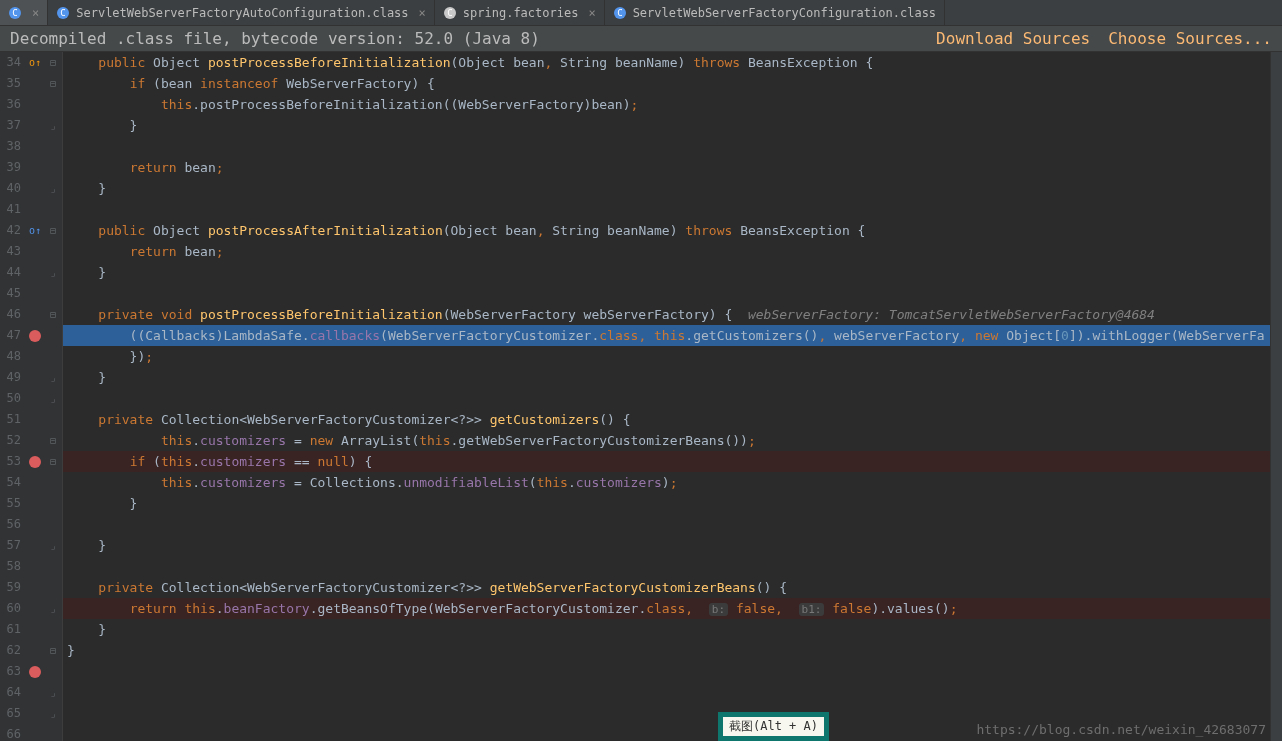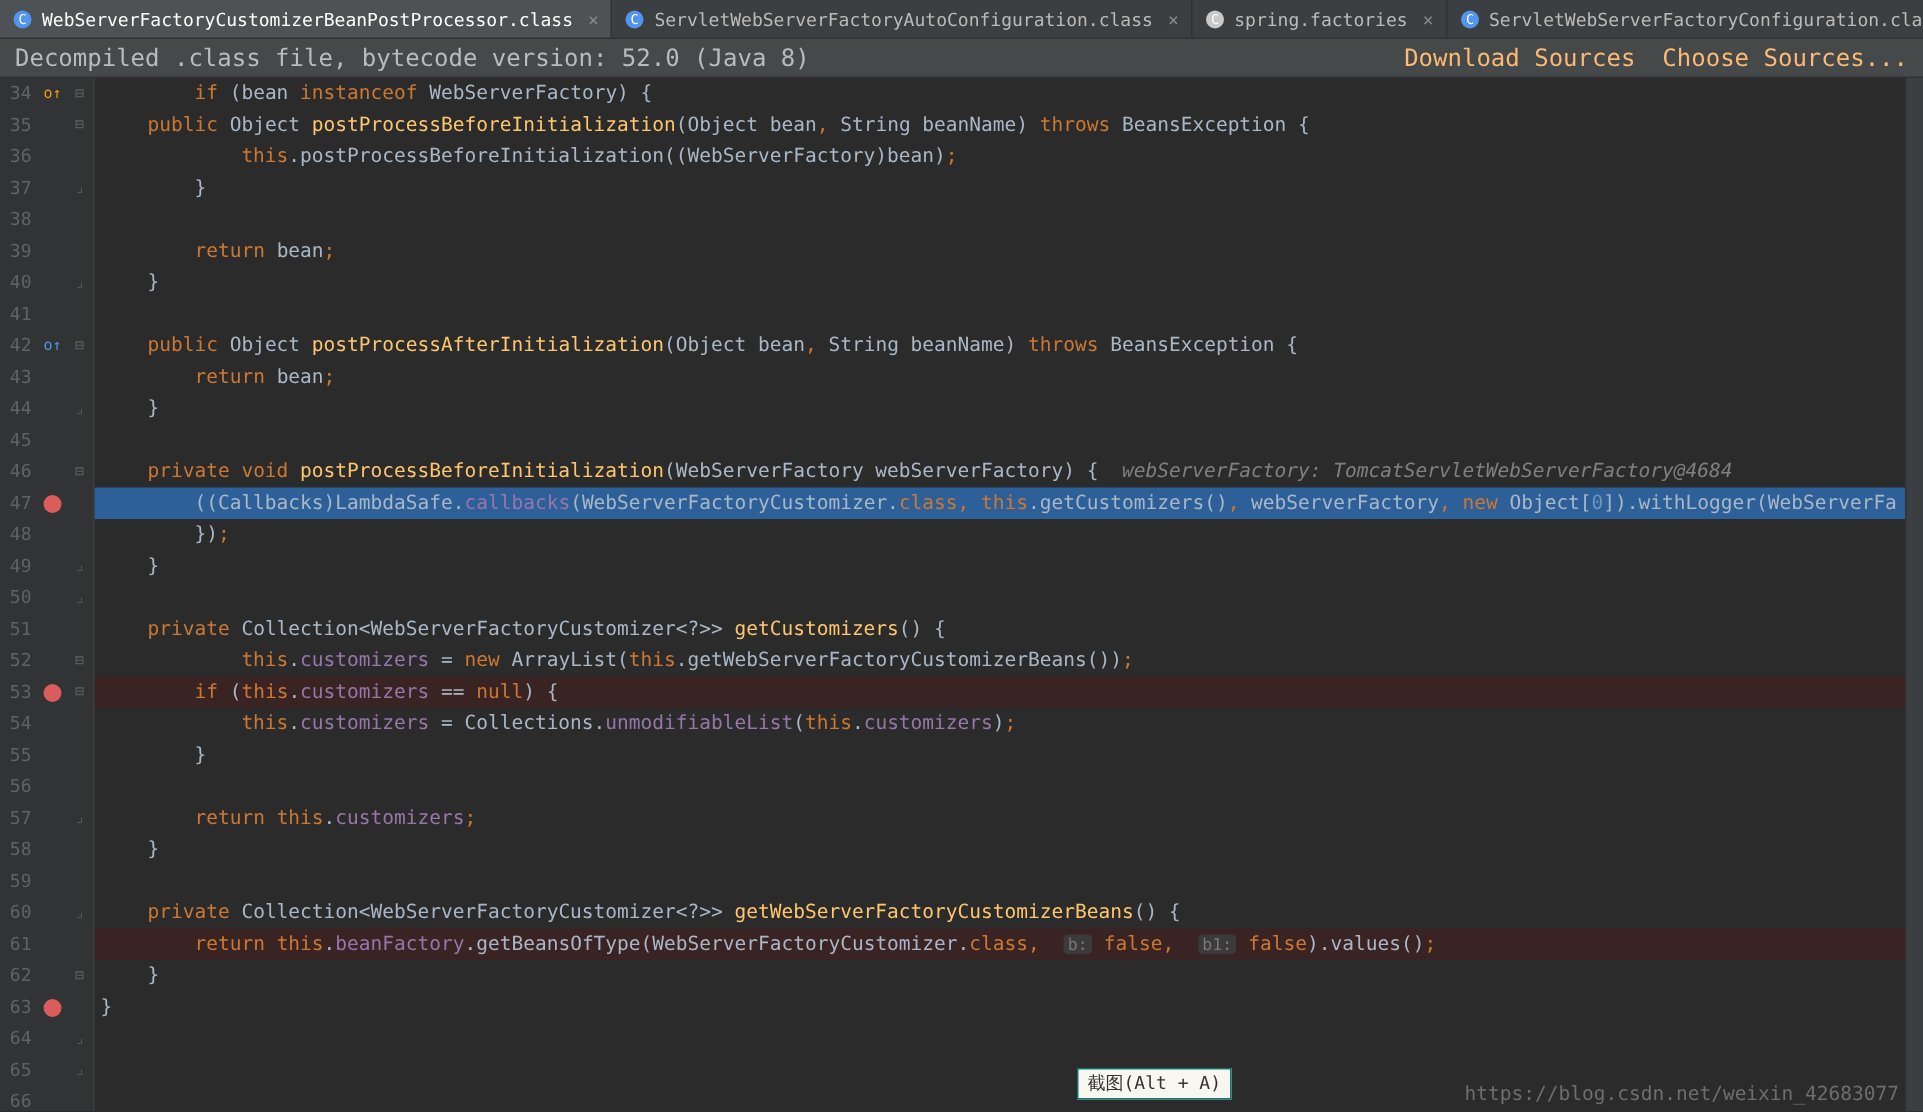--- a/index.html
+++ b/index.html
@@ -128,21 +128,21 @@
   width: 12px;
   background: #3c3f41;
   border-left: 1px solid #323232;
 }
 .tooltip-pop {
   position: absolute;
   top: 712px;
   left: 718px;
   background: #f7f7ef;
   color: #333;
-  border: 1px solid #0f766e;
+  border: 5px solid #0f766e;
   padding: 1px 6px;
   font-size: 12px;
 }
 .watermark {
   position: absolute;
   bottom: 4px;
   right: 16px;
   color: #6e6e6e;
   font-size: 13px;
 }
@@ -152,21 +152,20 @@
 <body>
 
 <div class="tabs" id="tabs-container">
     <div class="tab active">
       <span class="tab-icon c-icon">
         <svg viewBox="0 0 14 14">
           <circle cx="7" cy="7" r="6" fill="#5394ec"></circle>
           <text x="7" y="10" font-size="9" text-anchor="middle" fill="#fff">C</text>
         </svg>
       </span>
-      <span>WebServerFactoryCustomizerBeanPostProcessor.class</span>
       <span class="tab-close">×</span>
     </div>
     <div class="tab">
       <span class="tab-icon c-icon">
         <svg viewBox="0 0 14 14">
           <circle cx="7" cy="7" r="6" fill="#5394ec"></circle>
           <text x="7" y="10" font-size="9" text-anchor="middle" fill="#fff">C</text>
         </svg>
       </span>
       <span>ServletWebServerFactoryAutoConfiguration.class</span>
@@ -312,22 +311,22 @@
         <div class="fold">⌟</div>
         <div class="fold"></div>
         <div class="fold">⊟</div>
         <div class="fold"></div>
         <div class="fold">⌟</div>
         <div class="fold">⌟</div>
         <div class="fold"></div>
       </div>
   </div>
   <div class="code-area" id="code-area">
+      <div class="line"><span class="plain">    </span><span class="kw">public</span><span class="plain"> Object </span><span class="method">postProcessBeforeInitialization</span><span class="plain">(Object bean</span><span class="kw">,</span><span class="plain"> String beanName) </span><span class="kw">throws</span><span class="plain"> BeansException {</span></div>
       <div class="line"><span class="plain">        </span><span class="kw">if</span><span class="plain"> (bean </span><span class="kw">instanceof</span><span class="plain"> WebServerFactory) {</span></div>
-      <div class="line"><span class="plain">    </span><span class="kw">public</span><span class="plain"> Object </span><span class="method">postProcessBeforeInitialization</span><span class="plain">(Object bean</span><span class="kw">,</span><span class="plain"> String beanName) </span><span class="kw">throws</span><span class="plain"> BeansException {</span></div>
       <div class="line"><span class="plain">            </span><span class="kw">this</span><span class="plain">.postProcessBeforeInitialization((WebServerFactory)bean)</span><span class="kw">;</span></div>
       <div class="line"><span class="plain">        }</span></div>
       <div class="line"><span class="plain"></span></div>
       <div class="line"><span class="plain">        </span><span class="kw">return</span><span class="plain"> bean</span><span class="kw">;</span></div>
       <div class="line"><span class="plain">    }</span></div>
       <div class="line"><span class="plain"></span></div>
       <div class="line"><span class="plain">    </span><span class="kw">public</span><span class="plain"> Object </span><span class="method">postProcessAfterInitialization</span><span class="plain">(Object bean</span><span class="kw">,</span><span class="plain"> String beanName) </span><span class="kw">throws</span><span class="plain"> BeansException {</span></div>
       <div class="line"><span class="plain">        </span><span class="kw">return</span><span class="plain"> bean</span><span class="kw">;</span></div>
       <div class="line"><span class="plain">    }</span></div>
       <div class="line"><span class="plain"></span></div>
@@ -335,21 +334,20 @@
       <div class="line exec-highlight"><span class="plain">        ((Callbacks)LambdaSafe.</span><span class="static">callbacks</span><span class="plain">(WebServerFactoryCustomizer.</span><span class="kw">class</span><span class="kw">, </span><span class="kw">this</span><span class="plain">.getCustomizers()</span><span class="kw">,</span><span class="plain"> webServerFactory</span><span class="kw">, </span><span class="kw">new</span><span class="plain"> Object[</span><span class="num">0</span><span class="plain">]).withLogger(WebServerFa</span></div>
       <div class="line"><span class="plain">        })</span><span class="kw">;</span></div>
       <div class="line"><span class="plain">    }</span></div>
       <div class="line"><span class="plain"></span></div>
       <div class="line"><span class="plain">    </span><span class="kw">private</span><span class="plain"> Collection&lt;WebServerFactoryCustomizer&lt;?&gt;&gt; </span><span class="method">getCustomizers</span><span class="plain">() {</span></div>
       <div class="line"><span class="plain">            </span><span class="kw">this</span><span class="plain">.</span><span class="field">customizers</span><span class="plain"> = </span><span class="kw">new</span><span class="plain"> ArrayList(</span><span class="kw">this</span><span class="plain">.getWebServerFactoryCustomizerBeans())</span><span class="kw">;</span></div>
       <div class="line bp-line"><span class="plain">        </span><span class="kw">if</span><span class="plain"> (</span><span class="kw">this</span><span class="plain">.</span><span class="field">customizers</span><span class="plain"> == </span><span class="kw">null</span><span class="plain">) {</span></div>
       <div class="line"><span class="plain">            </span><span class="kw">this</span><span class="plain">.</span><span class="field">customizers</span><span class="plain"> = Collections.</span><span class="static">unmodifiableList</span><span class="plain">(</span><span class="kw">this</span><span class="plain">.</span><span class="field">customizers</span><span class="plain">)</span><span class="kw">;</span></div>
       <div class="line"><span class="plain">        }</span></div>
       <div class="line"><span class="plain"></span></div>
-      <div class="line"><span class="plain">        </span><span class="kw">return</span><span class="plain"> </span><span class="kw">this</span><span class="plain">.</span><span class="field">customizers</span><span class="kw">;</span></div>
       <div class="line"><span class="plain">    }</span></div>
       <div class="line"><span class="plain"></span></div>
       <div class="line"><span class="plain">    </span><span class="kw">private</span><span class="plain"> Collection&lt;WebServerFactoryCustomizer&lt;?&gt;&gt; </span><span class="method">getWebServerFactoryCustomizerBeans</span><span class="plain">() {</span></div>
       <div class="line bp-line"><span class="plain">        </span><span class="kw">return</span><span class="plain"> </span><span class="kw">this</span><span class="plain">.</span><span class="field">beanFactory</span><span class="plain">.getBeansOfType(WebServerFactoryCustomizer.</span><span class="kw">class</span><span class="kw">,  </span><span class="paramhint">b:</span><span class="plain"> </span><span class="kw">false</span><span class="kw">,  </span><span class="paramhint">b1:</span><span class="plain"> </span><span class="kw">false</span><span class="plain">).values()</span><span class="kw">;</span></div>
       <div class="line"><span class="plain">    }</span></div>
       <div class="line"><span class="plain">}</span></div>
       <div class="line"><span class="plain"></span></div>
     </div>
   <div class="scrollbar"></div>
 </div>

